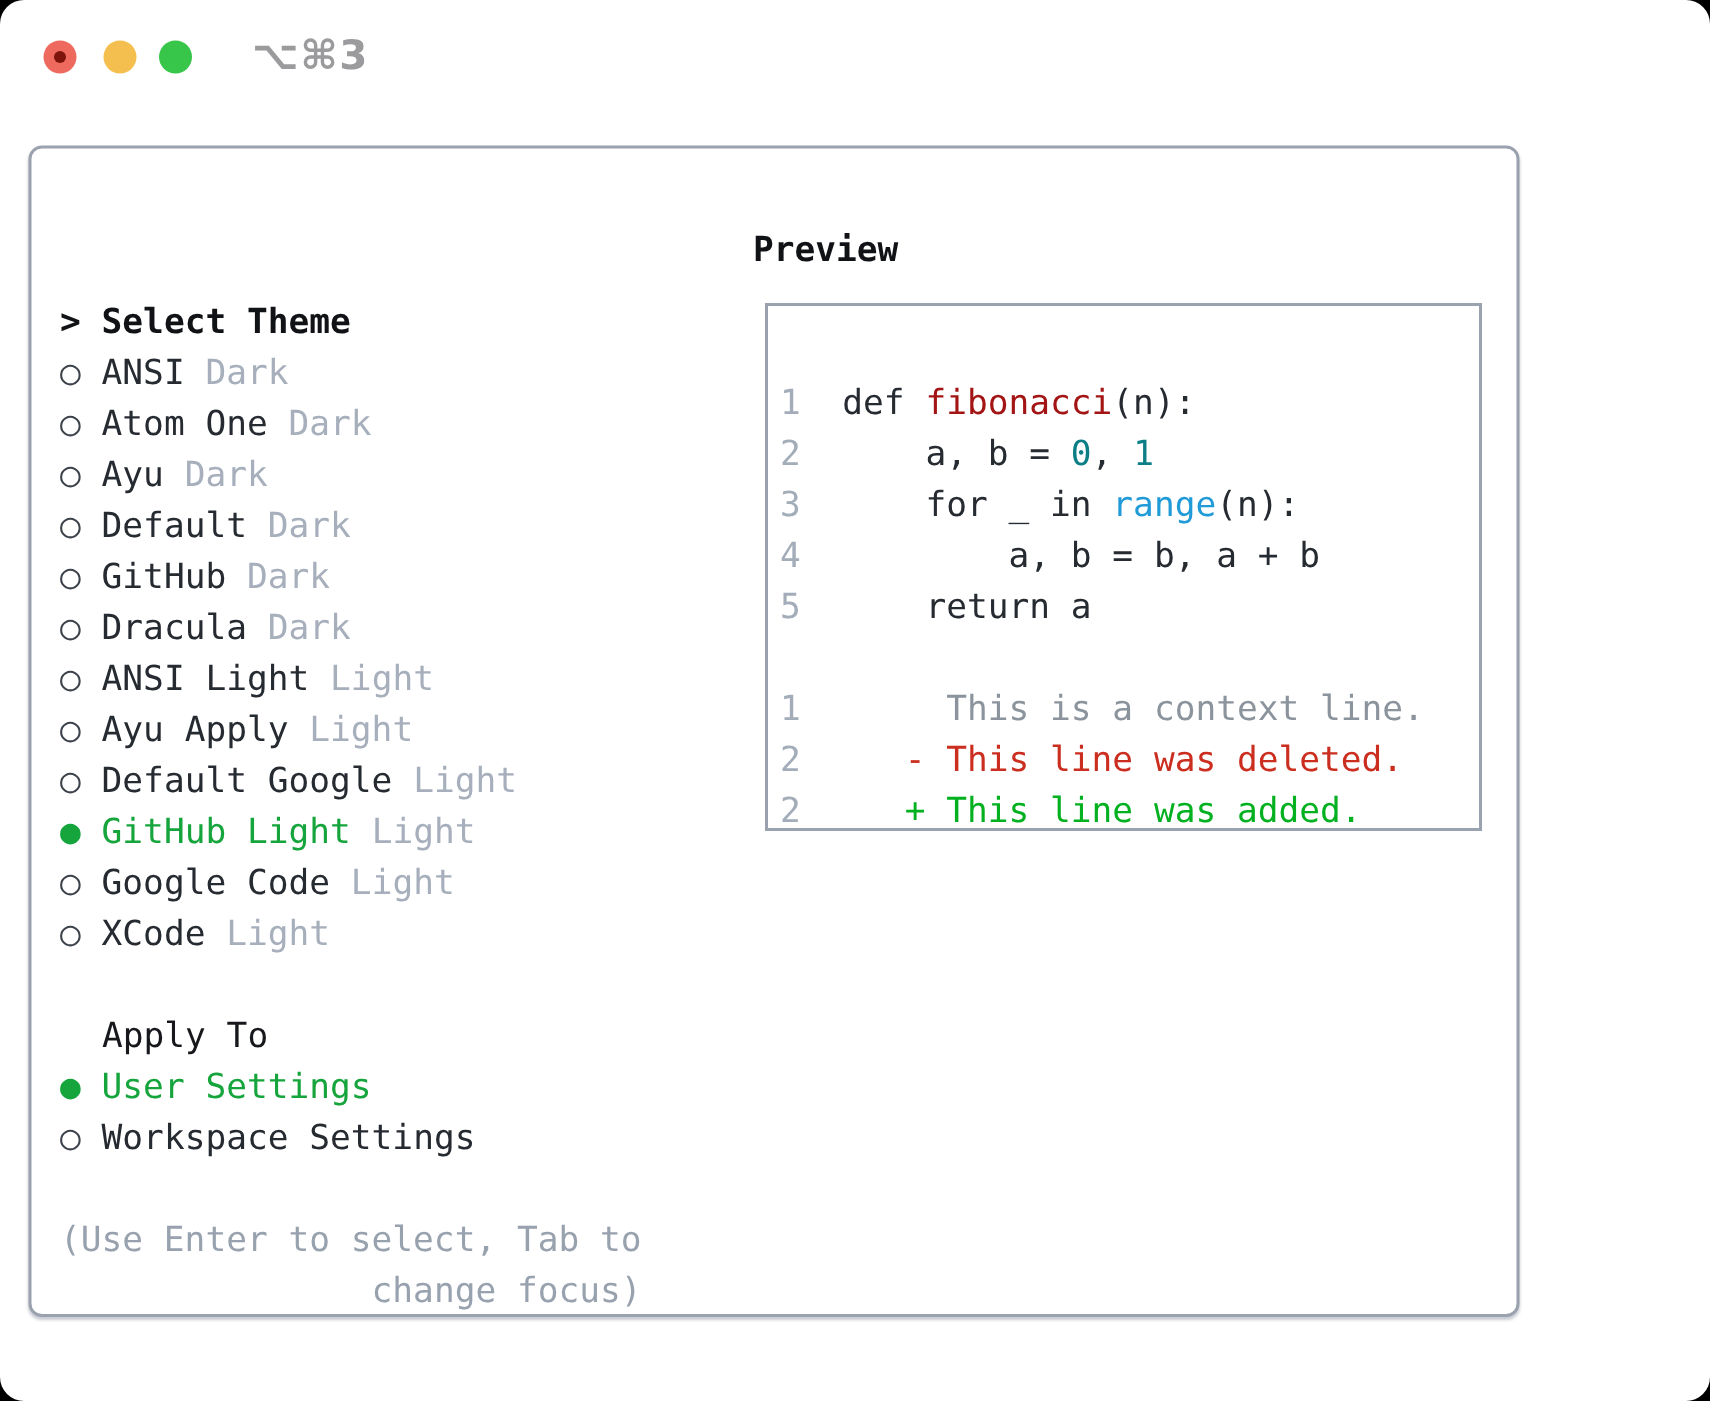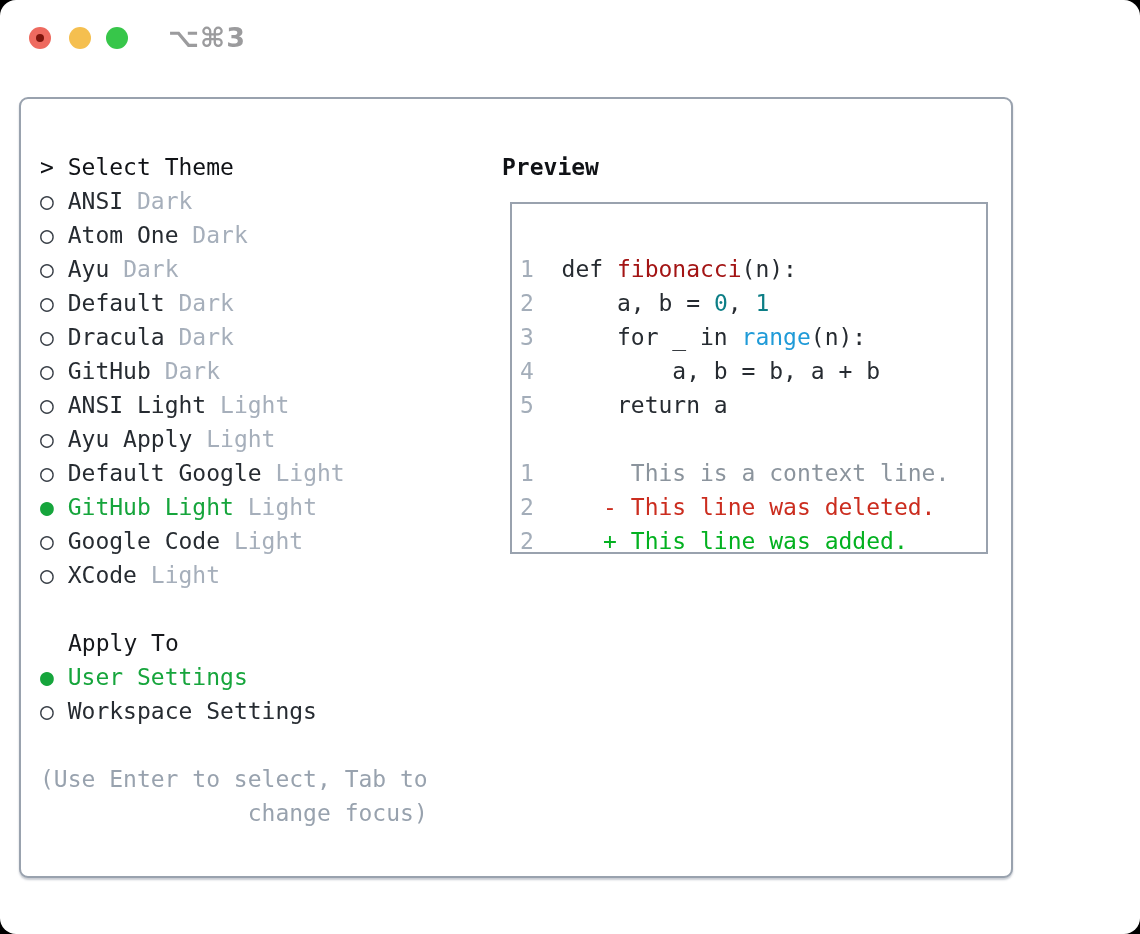--- a/index.html
+++ b/index.html
@@ -15,21 +15,21 @@
   .light.yellow{background:#f5bf4f;margin-right:15px;}
   .light.green{background:#37c64a;}
   .shortcut{margin-left:40px;font-family:"DejaVu Sans",sans-serif;font-size:27px;
             font-weight:600;color:#9b9b9d;letter-spacing:1px;line-height:22px;}
   
   .panel{position:absolute;left:19px;top:97px;width:994px;height:781px;box-sizing:border-box;
          background:#fff;border:2px solid #99a2ae;border-radius:9px;
          box-shadow:0 2px 2px rgba(130,140,155,.45);}
   .left{position:absolute;left:19px;top:51px;font-size:23px;color:#262b31;}
   .line{height:34px;line-height:34px;white-space:pre;}
-  .line.title{font-weight:normal;color:#101216;}
+  .line.title{font-weight:bold;color:#101216;margin-top:48px;}
   .line.apply-title{padding-left:28px;color:#16181c;}
   .line.help{color:#98a2ae;text-align:right;}
   .radio{color:#3d434b;}
   .radio.sel{color:#16a53c;}
   .tname{color:#262b31;}
   .tname.sel{color:#16a53c;text-align:right;}
   .variant{color:#a6afbb;}
   
   .preview-title{position:absolute;left:481px;top:51px;height:34px;line-height:34px;
                  font-size:23px;font-weight:bold;color:#101216;white-space:pre;}
@@ -62,22 +62,22 @@
 
     <div class="panel">
 
       <div class="left">
         <div class="line title"><span>&gt;</span> <span>Select Theme</span></div>
         <div id="theme-list">
             <div class="line"><span class="radio">○</span> <span class="tname">ANSI</span> <span class="variant">Dark</span></div>
             <div class="line"><span class="radio">○</span> <span class="tname">Atom One</span> <span class="variant">Dark</span></div>
             <div class="line"><span class="radio">○</span> <span class="tname">Ayu</span> <span class="variant">Dark</span></div>
             <div class="line"><span class="radio">○</span> <span class="tname">Default</span> <span class="variant">Dark</span></div>
+            <div class="line"><span class="radio">○</span> <span class="tname">GitHub</span> <span class="variant">Dark</span></div>
             <div class="line"><span class="radio">○</span> <span class="tname">Dracula</span> <span class="variant">Dark</span></div>
-            <div class="line"><span class="radio">○</span> <span class="tname">GitHub</span> <span class="variant">Dark</span></div>
             <div class="line"><span class="radio">○</span> <span class="tname">ANSI Light</span> <span class="variant">Light</span></div>
             <div class="line"><span class="radio">○</span> <span class="tname">Ayu Apply</span> <span class="variant">Light</span></div>
             <div class="line"><span class="radio">○</span> <span class="tname">Default Google</span> <span class="variant">Light</span></div>
             <div class="line"><span class="radio sel">●</span> <span class="tname sel">GitHub Light</span> <span class="variant">Light</span></div>
             <div class="line"><span class="radio">○</span> <span class="tname">Google Code</span> <span class="variant">Light</span></div>
             <div class="line"><span class="radio">○</span> <span class="tname">XCode</span> <span class="variant">Light</span></div>
           </div>
         <div class="line blank"></div>
         <div class="line apply-title">Apply To</div>
         <div id="apply-list">

